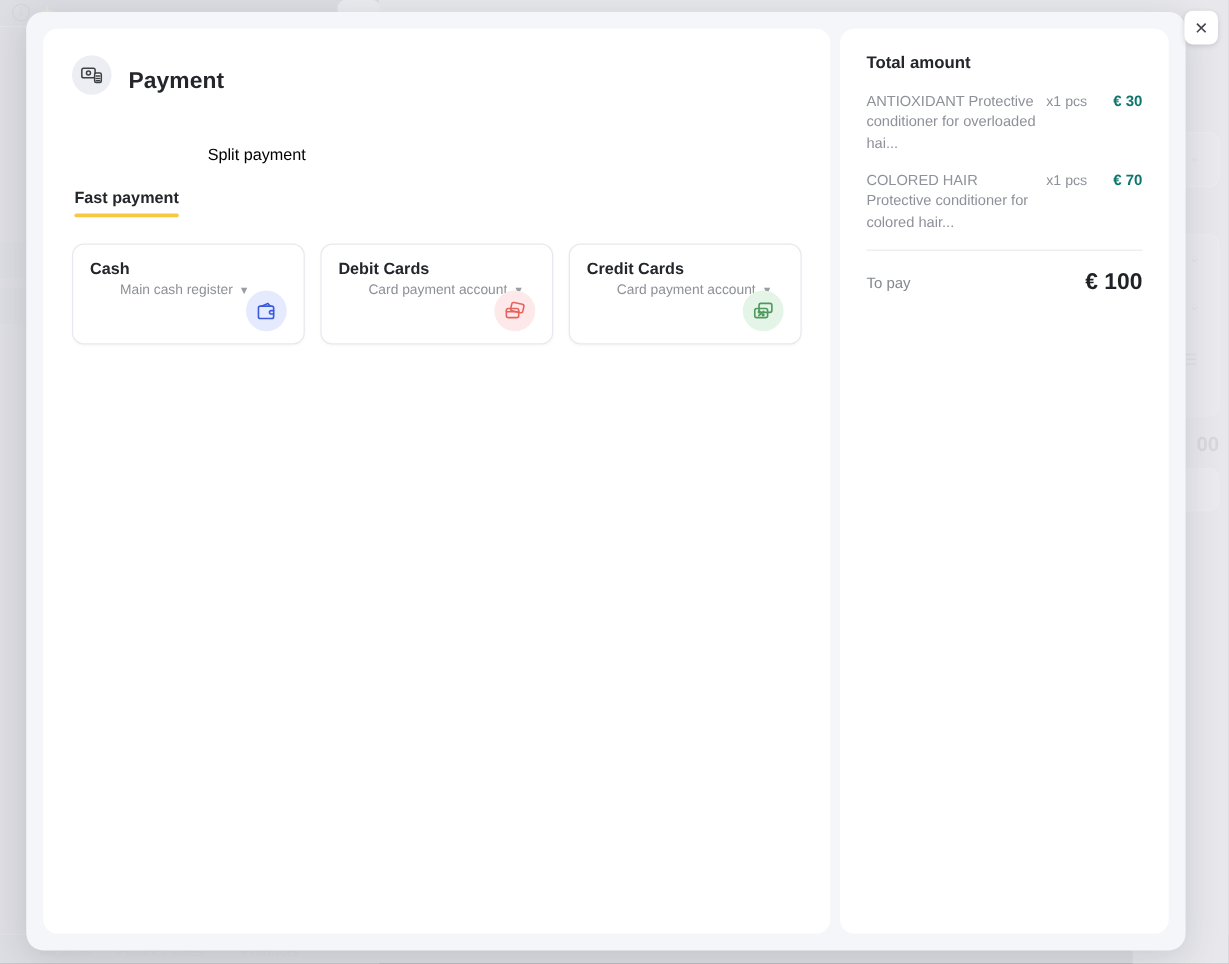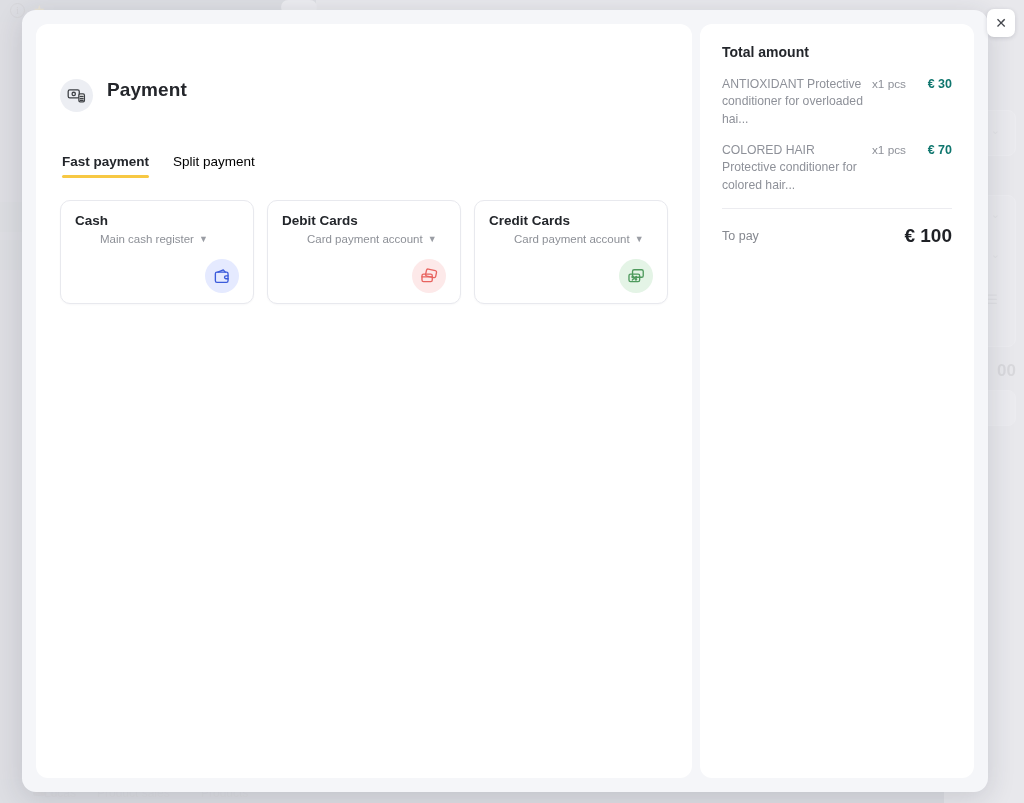--- a/index.html
+++ b/index.html
@@ -113,23 +113,22 @@
   }
   .modal-right {
     flex: 1;
     background: #ffffff;
     border-radius: 12px;
     padding: 20px 16px;
   }
 
   
   .modal-header {
-    display: flex; align-items: flex-start; gap: 14px;
+    display: flex; align-items: flex-end; gap: 14px;
     margin-bottom: 8px;
-    margin-top: 33px;
   }
   .header-icon-wrap {
     width: 33px; height: 33px; border-radius: 50%;
     background: #eceef3;
     display: flex; align-items: center; justify-content: center;
   }
   .modal-title {
     font-size: 19px; font-weight: bold; color: #24262b;
     letter-spacing: .1px;
   }
@@ -143,35 +142,36 @@
   .tab {
     font-size: 13.5px;
     padding-bottom: 9px;
     cursor: pointer;
     position: relative;
     color: #000000;
   }
   .tab.active {
     color: #23262b;
     font-weight: bold;
+    margin-top: 36px;
   }
   .tab.active::after {
     content: "";
     position: absolute; left: 0; right: 0; bottom: 0;
     height: 2.6px; border-radius: 2px;
     background: #f7c843;
   }
 
   
   .method-cards {
     display: flex; gap: 13px;
     margin-top: 22px;
   }
   .method-card {
-    width: 198px; height: 104px;
+    width: 198px; height: 84px;
     border: 1px solid #e8e9ee;
     border-radius: 10px;
     background: #fff;
     padding: 12px 14px;
     position: relative;
     cursor: pointer;
     box-shadow: 0 1px 2px rgba(30,35,50,0.03);
   }
   .method-name {
     font-size: 13.5px; font-weight: bold; color: #23262b;

